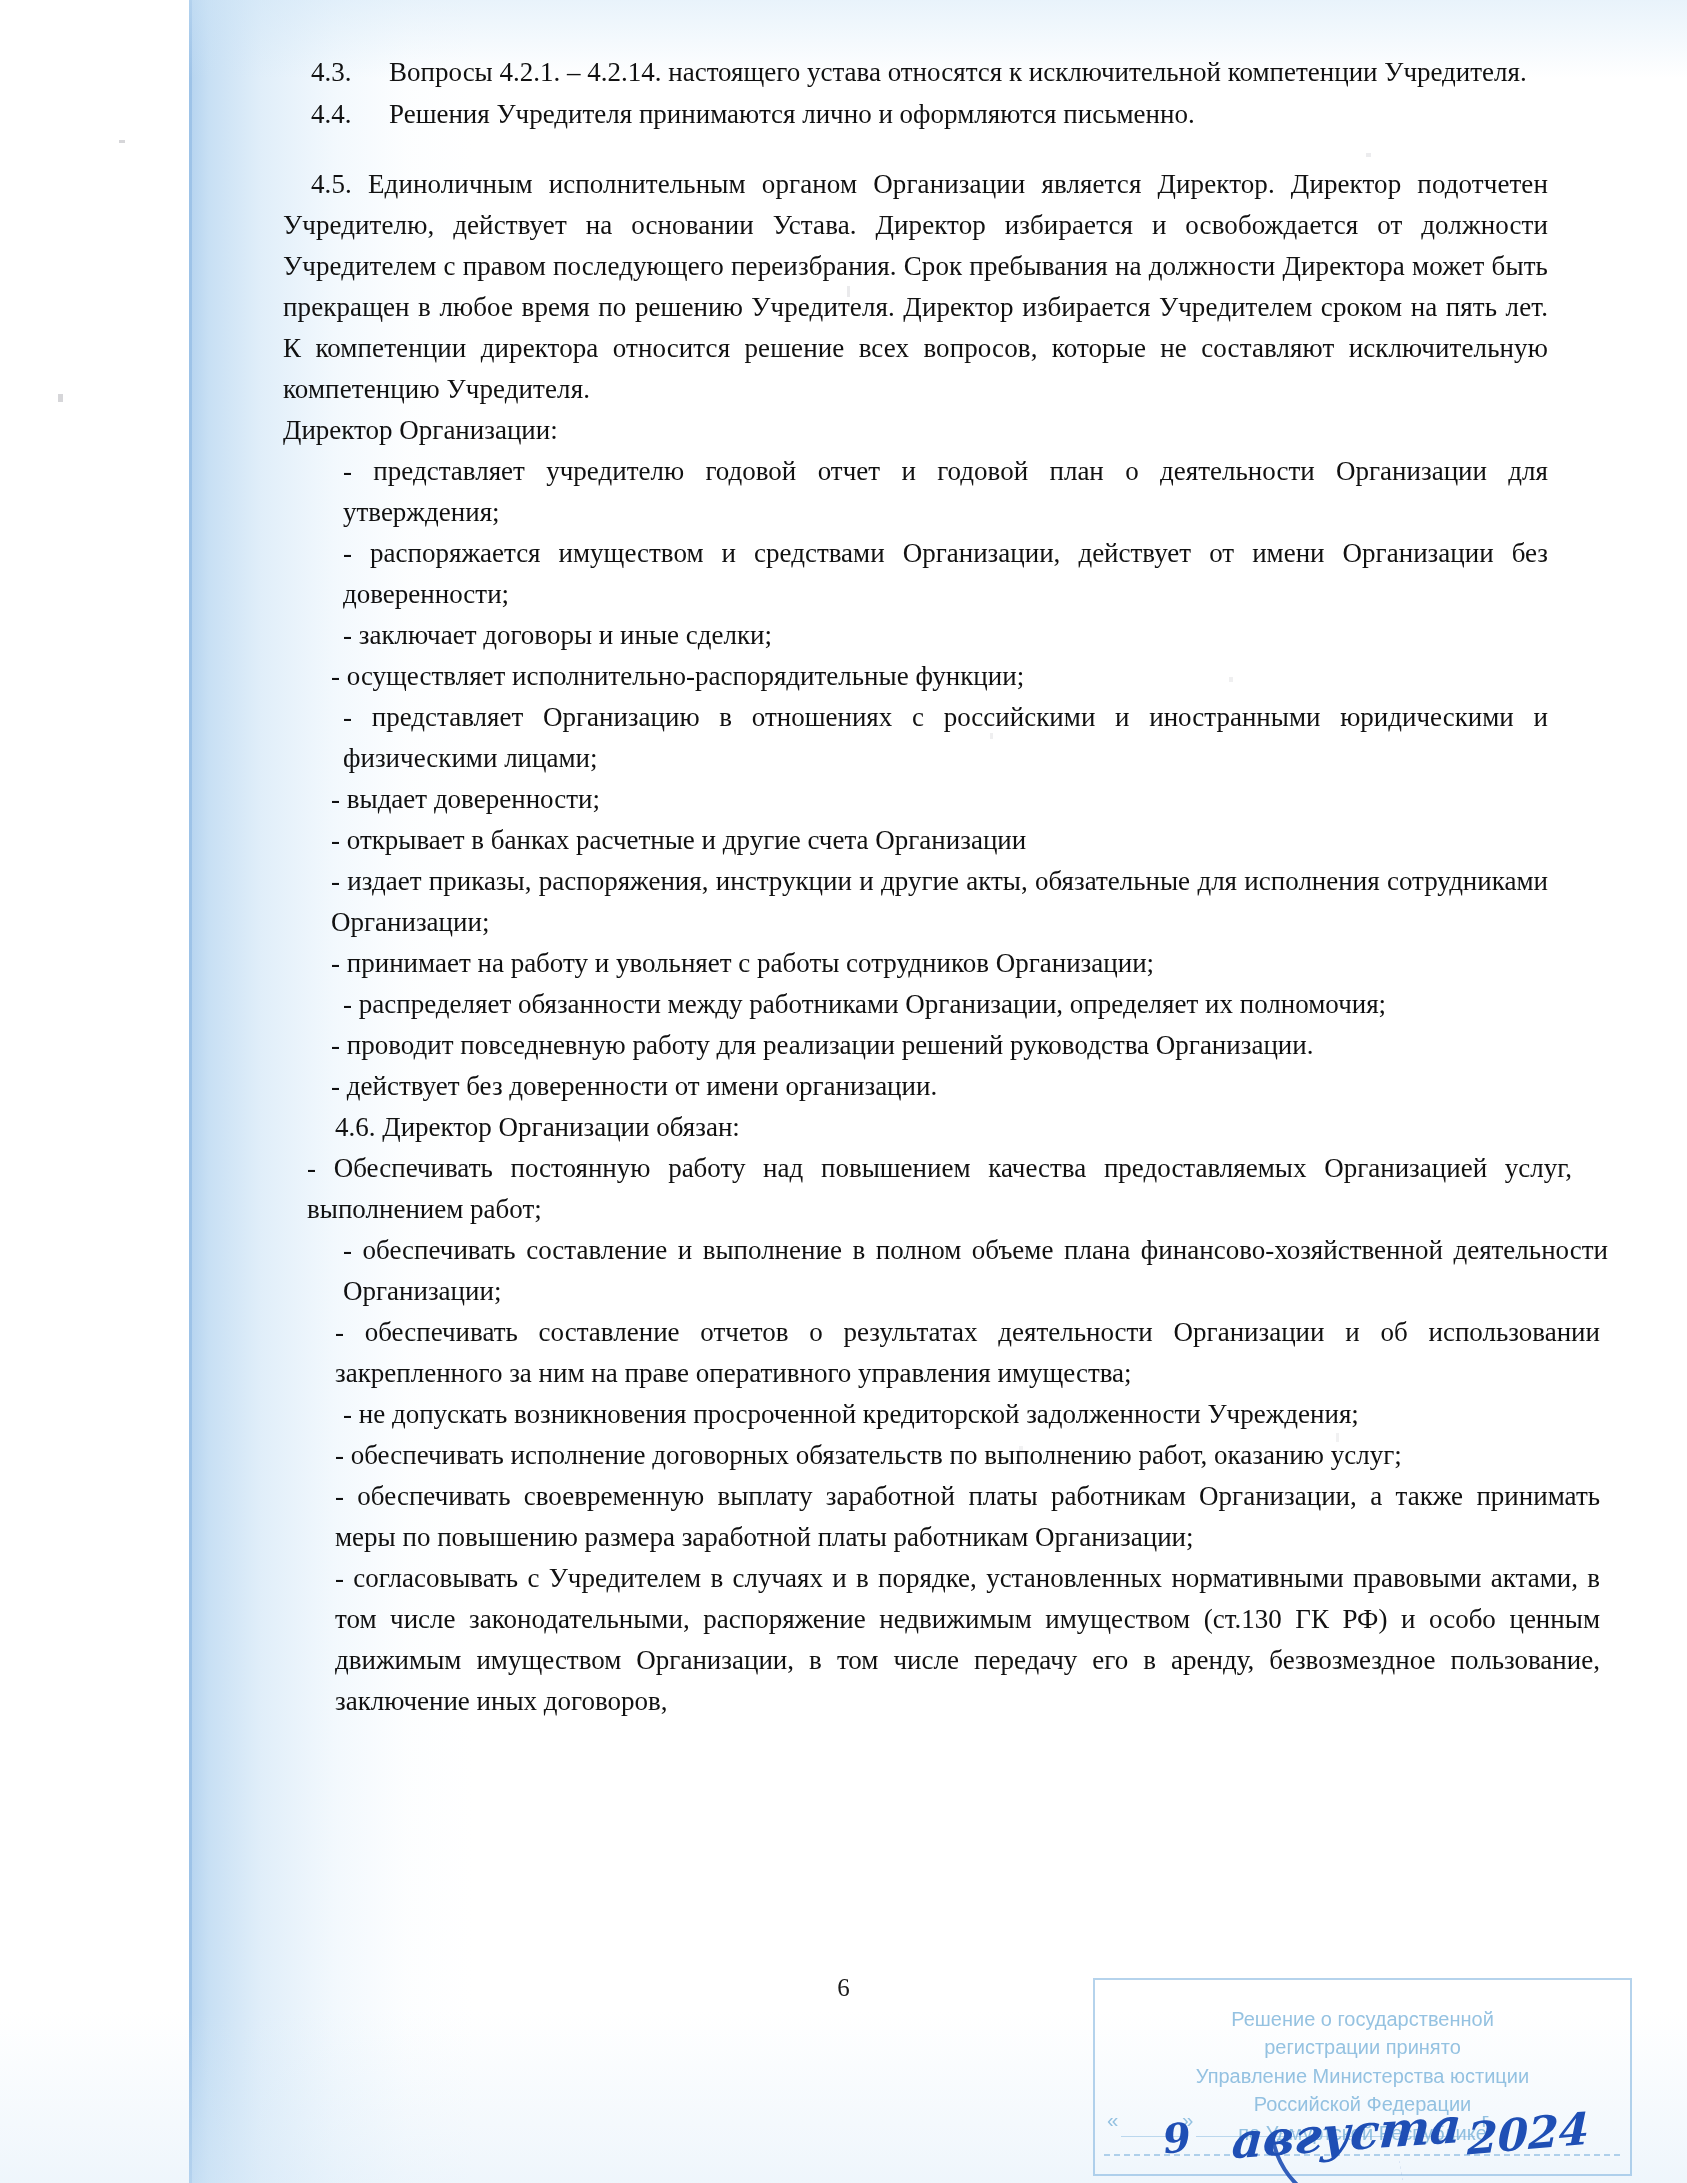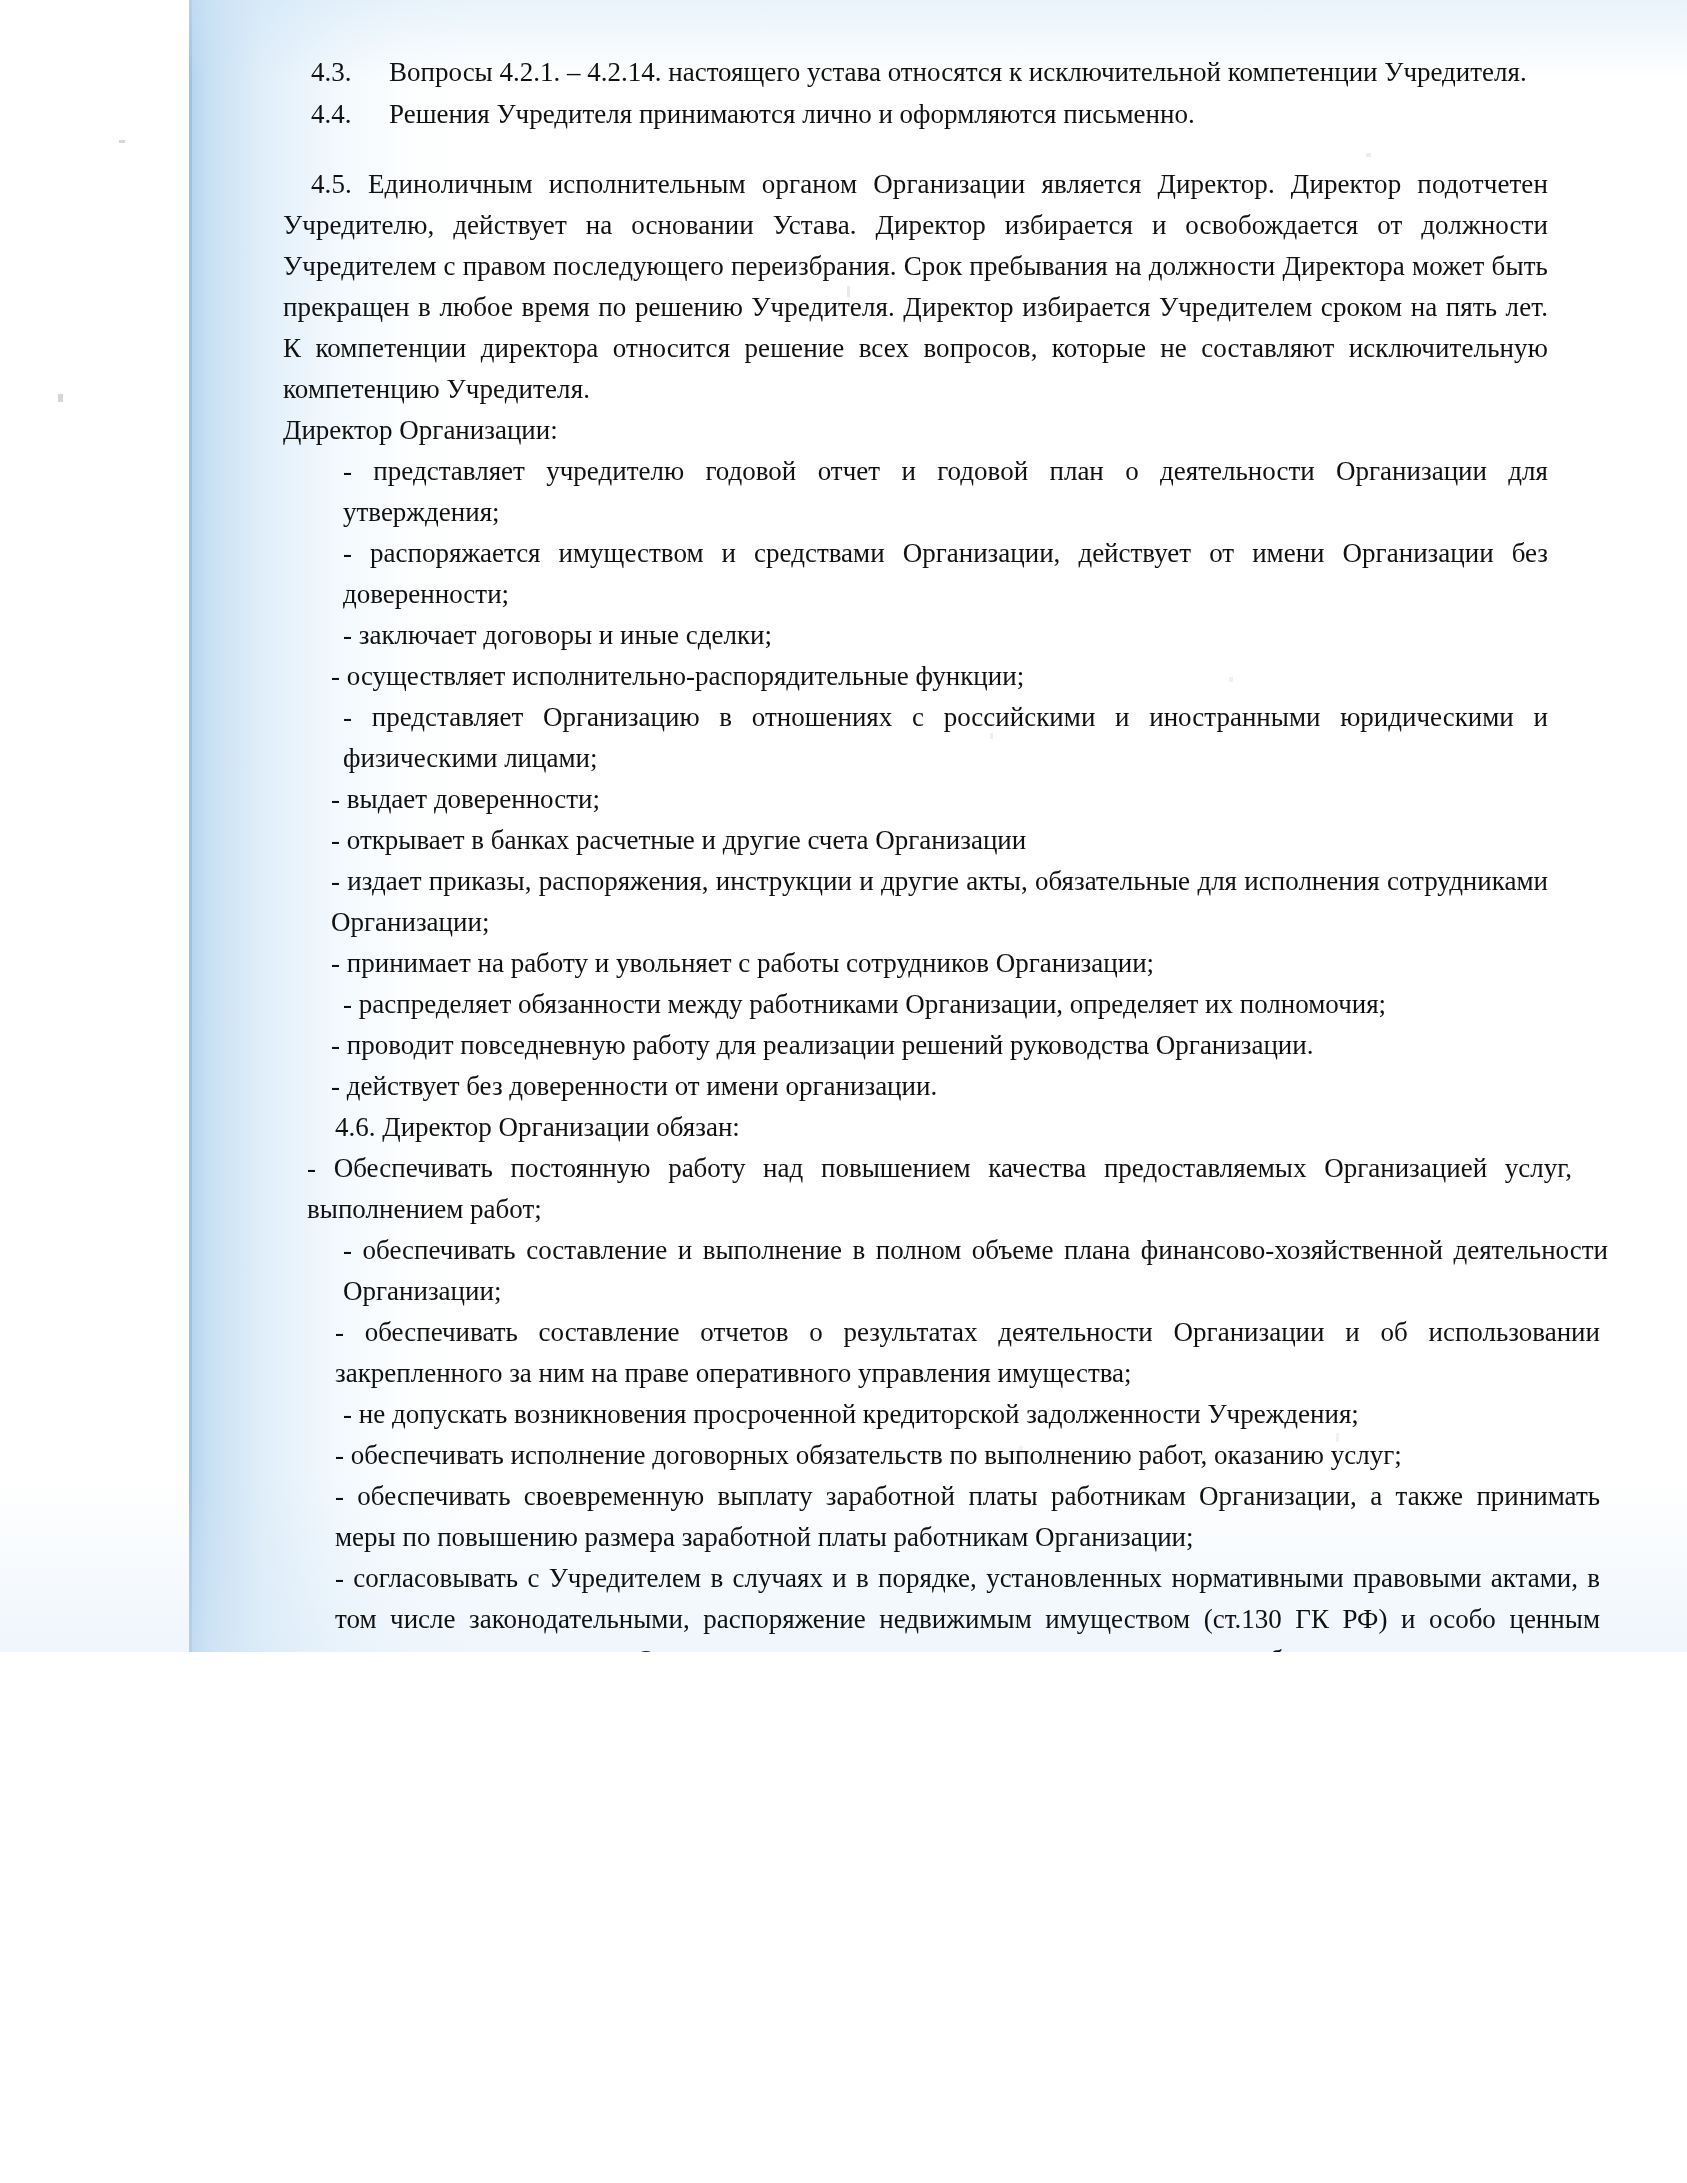--- a/index.html
+++ b/index.html
@@ -4,21 +4,21 @@
 <title>Устав — страница 6</title>
 <style>
   html, body {
     margin: 0;
     padding: 0;
     background: #ffffff;
   }
   #page {
     position: relative;
     width: 1687px;
-    height: 1652px;
+    height: 2183px;
     background: #ffffff;
     overflow: hidden;
     font-family: "Liberation Serif", "DejaVu Serif", serif;
     color: #111111;
   }
   
   #scan-tint-left {
     position: absolute;
     left: 189px; top: 0;
     width: 284px; height: 2183px;

